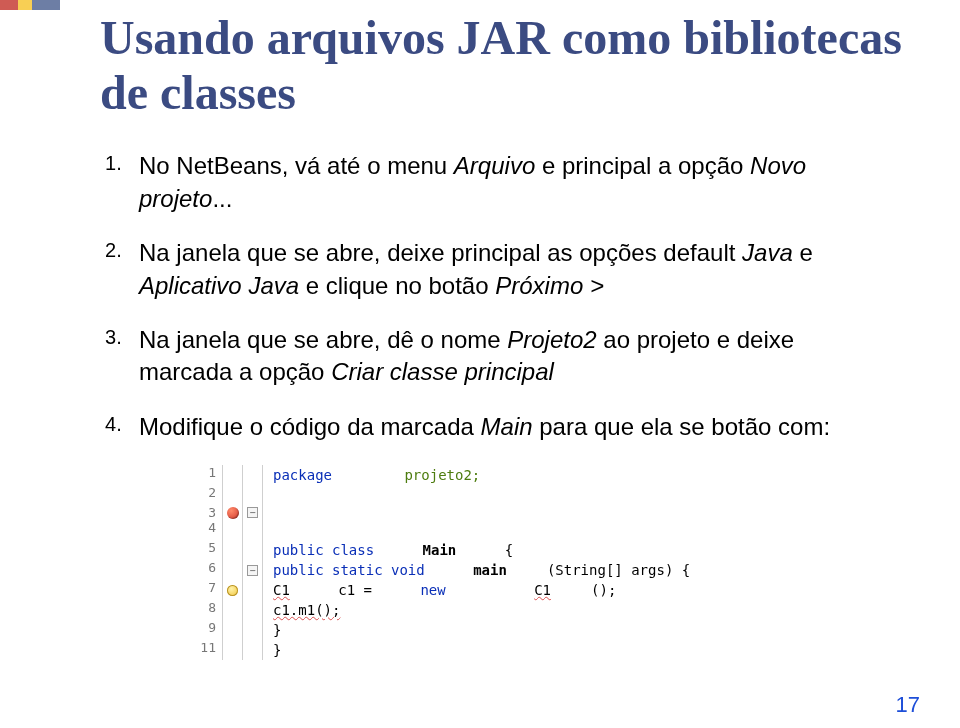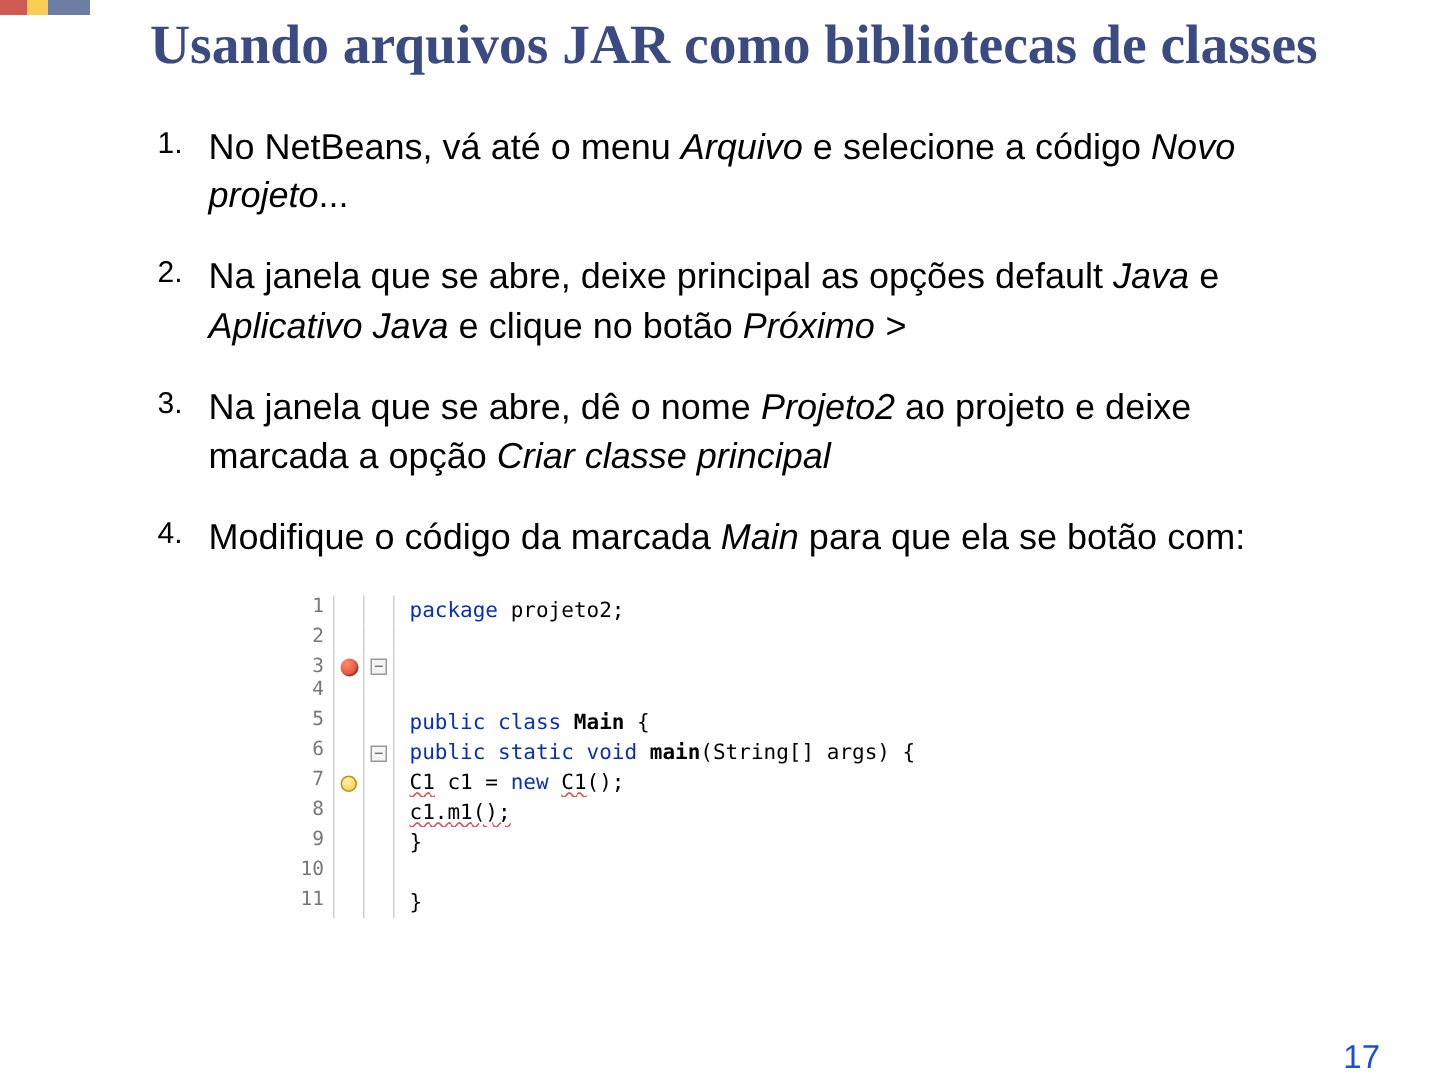--- a/index.html
+++ b/index.html
@@ -19,21 +19,21 @@
     height: 10px;
   }
   .corner .blue  { position: absolute; top: 0; left: 0; width: 60px; height: 10px; background: #6d7ea5; }
   .corner .yellow{ position: absolute; top: 0; left: 0; width: 32px; height: 10px; background: #f8cf54; }
   .corner .red   { position: absolute; top: 0; left: 0; width: 18px; height: 10px; background: #cf5b54; }
 
   .title-wrap { padding: 10px 0 0 100px; }
   .title {
     font-family: Georgia, 'Times New Roman', serif;
     color: #3b4b82;
-    font-size: 37px;
+    font-size: 48px;
     line-height: 1.15;
   }
 
   .content {
     padding: 30px 70px 0 105px;
   }
   ol.steps { list-style: none; counter-reset: step; }
   ol.steps > li {
     counter-increment: step;
     margin-bottom: 22px;
@@ -84,23 +84,24 @@
     display: flex;
     align-items: center;
     justify-content: center;
   }
   .cd {
     padding-left: 10px;
     white-space: pre;
     display: flex;
     align-items: center;
     min-height: 20px;
+    gap: 40px;
   }
   .kw  { color: #0a2fb7; }
-  .pkg { color: #000000; }
+  .pkg { color: #4d7c0f; margin-left: 24px; }
   .bold { font-weight: bold; }
   .squig {
     text-decoration: underline wavy #d94f4f;
     text-decoration-thickness: 1px;
   }
 
   .err-dot {
     width: 12px; height: 12px;
     border-radius: 50%;
     background: radial-gradient(circle at 35% 30%, #ff8a6a, #d1372b);
@@ -139,21 +140,21 @@
   <div class="red"></div>
 </div>
 
 <div class="title-wrap">
   <h1 class="title">Usando arquivos JAR como bibliotecas de classes</h1>
 </div>
 
 <div class="content">
   <ol class="steps">
     <li>
-      <span>No NetBeans, vá até o menu </span><span class="ital">Arquivo</span><span> e selecione a código </span><span class="ital">Novo projeto</span><span>...</span>
+      <span>No NetBeans, vá até o menu </span><span class="ital">Arquivo</span><span> e principal a opção </span><span class="ital">Novo projeto</span><span>...</span>
     </li>
     <li>
       <span>Na janela que se abre, deixe principal as opções default </span><span class="ital">Java</span><span> e </span><span class="ital">Aplicativo Java</span><span> e clique no botão </span><span class="ital">Próximo &gt;</span>
     </li>
     <li>
       <span>Na janela que se abre, dê o nome </span><span class="ital">Projeto2</span><span> ao projeto e deixe marcada a opção </span><span class="ital">Criar classe principal</span>
     </li>
     <li>
       <span>Modifique o código da marcada </span><span class="ital">Main</span><span> para que ela se botão com:</span>
     </li>
@@ -215,26 +216,20 @@
       <div class="gut2"></div>
       <div class="cd">                <span class="squig">c1.m1();</span></div>
     </div>
     <div class="cline">
       <div class="lnum">9</div>
       <div class="gut"></div>
       <div class="gut2"></div>
       <div class="cd">        <span>}</span></div>
     </div>
     <div class="cline">
-      <div class="lnum">10</div>
-      <div class="gut"></div>
-      <div class="gut2"></div>
-      <div class="cd"></div>
-    </div>
-    <div class="cline">
       <div class="lnum">11</div>
       <div class="gut"></div>
       <div class="gut2"></div>
       <div class="cd"><span>}</span></div>
     </div>
   </div>
 </div>
 
 <div class="pagenum">17</div>
 

